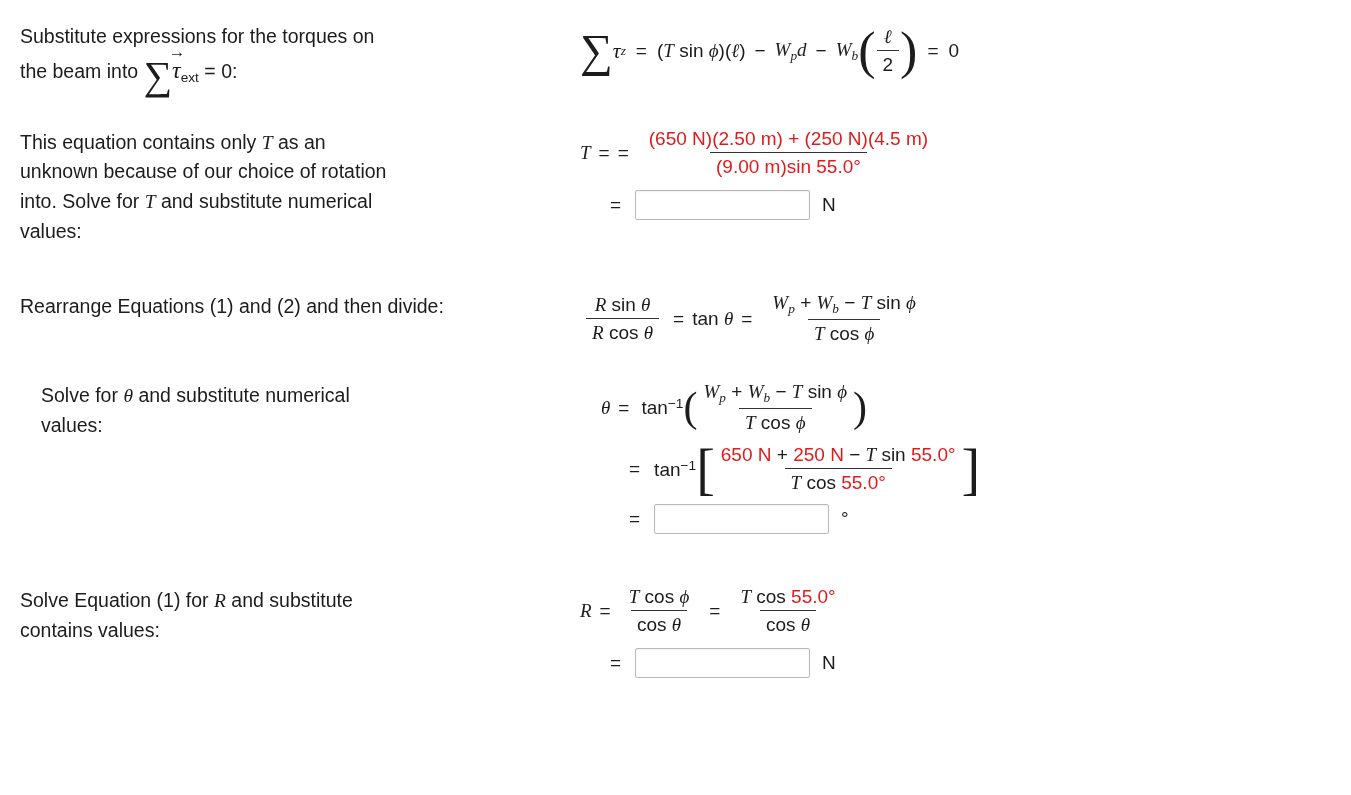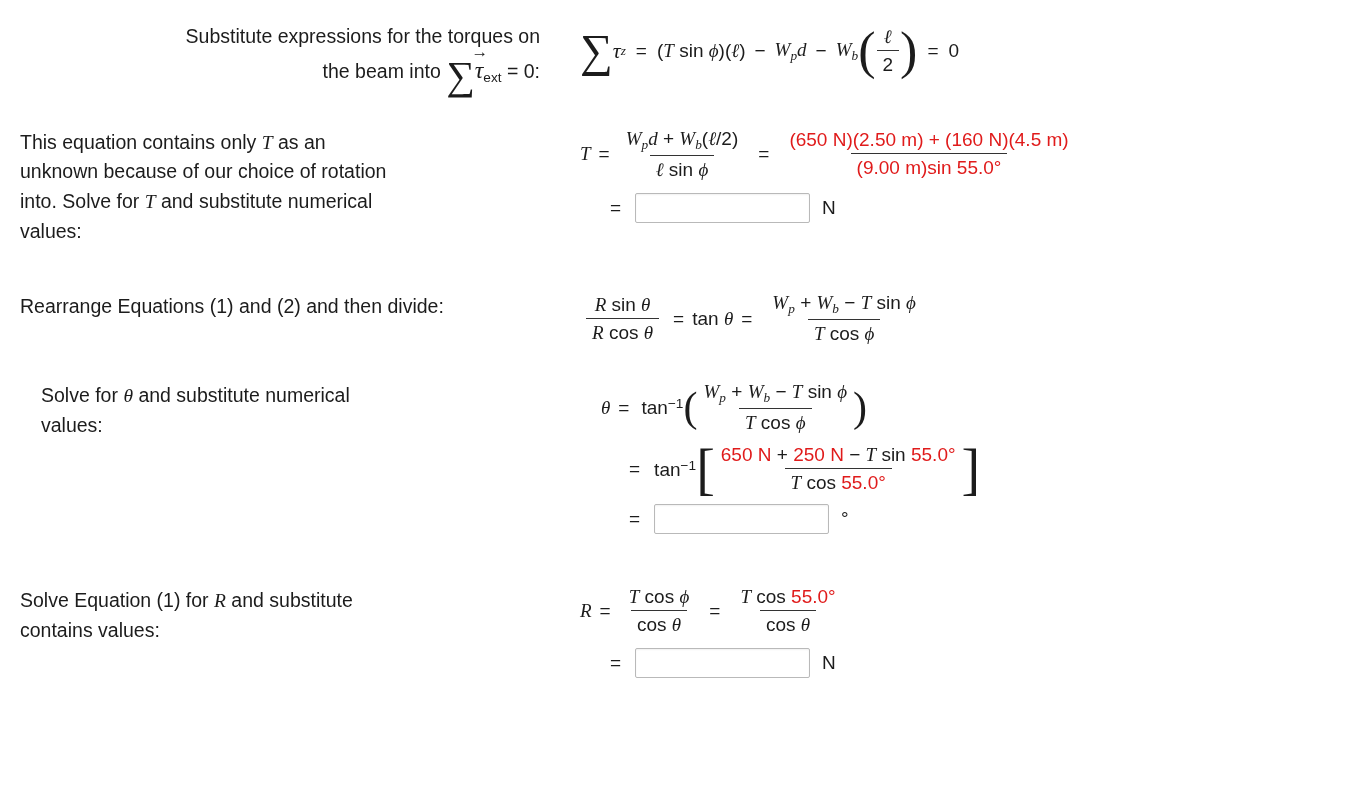--- a/index.html
+++ b/index.html
@@ -110,21 +110,21 @@
     position: absolute;
     top: -0.78em;
     left: 50%;
     transform: translateX(-45%);
     font-size: 0.70em;
     font-style: normal;
     font-family: "Liberation Sans", sans-serif;
   }
 
   
-  .r1 { margin-top: 22px; text-align: right; }
+  .r1 { margin-top: 22px; }
   .r2 { margin-top: 38px; }
   .r3 { margin-top: 46px; }
   .r4 { margin-top: 36px; padding-left: 21px; }
   .r5 { margin-top: 52px; }
 </style>
 </head>
 <body>
 
 <div class="page">
 
@@ -164,27 +164,23 @@
     <div class="left">
       <span>This equation contains only </span><span class="sym">T</span><span> as an</span><br>
       <span>unknown because of our choice of rotation</span><br>
       <span>into. Solve for </span><span class="sym">T</span><span> and substitute numerical</span><br>
       <span>values:</span>
     </div>
     <div class="right">
       <div class="eqline">
         <span class="sym" style="margin-right:8px;">T</span>
         <span>=</span>
-        <span class="frac" style="margin-left:10px;">
-          <span class="num"><span class="sym">W</span><span class="sub">p</span><span class="sym">d</span> <span>+</span> <span class="sym">W</span><span class="sub">b</span>(<span class="sym">ℓ</span>/<span>2</span>)</span>
-          <span class="den"><span class="sym">ℓ</span> <span>sin</span> <span class="sym">ϕ</span></span>
-        </span>
-        <span style="margin:0 8px;">=</span>
-        <span class="frac">
-          <span class="num red">(650 N)(2.50 m) + (160 N)(4.5 m)</span>
+        <span style="margin:0 8px;">=</span>
+        <span class="frac">
+          <span class="num red">(650 N)(2.50 m) + (250 N)(4.5 m)</span>
           <span class="den red">(9.00 m)sin 55.0°</span>
         </span>
       </div>
       <div class="eqline" style="margin-top:12px;">
         <span style="margin-left:30px;">=</span>
         <input class="ansbox" style="margin-left: 14px;" value="">
         <span style="margin-left:12px;">N</span>
       </div>
     </div>
   </div>

